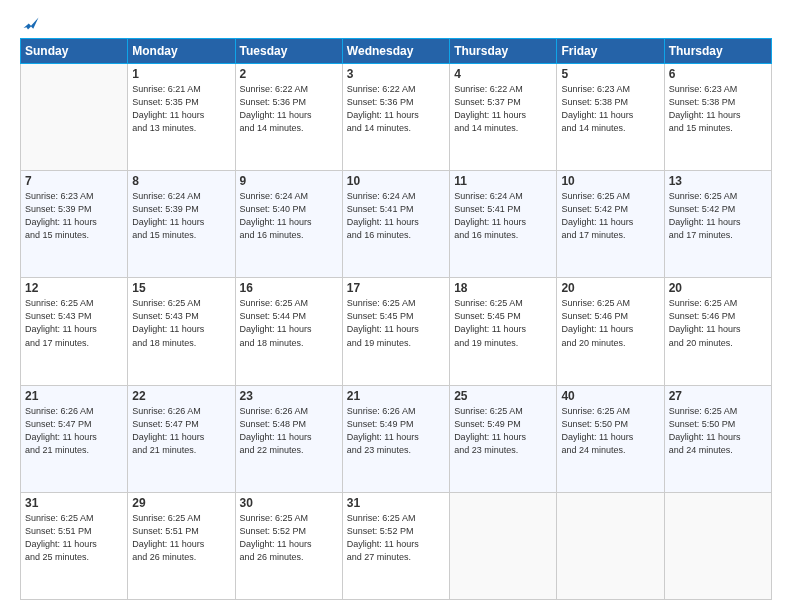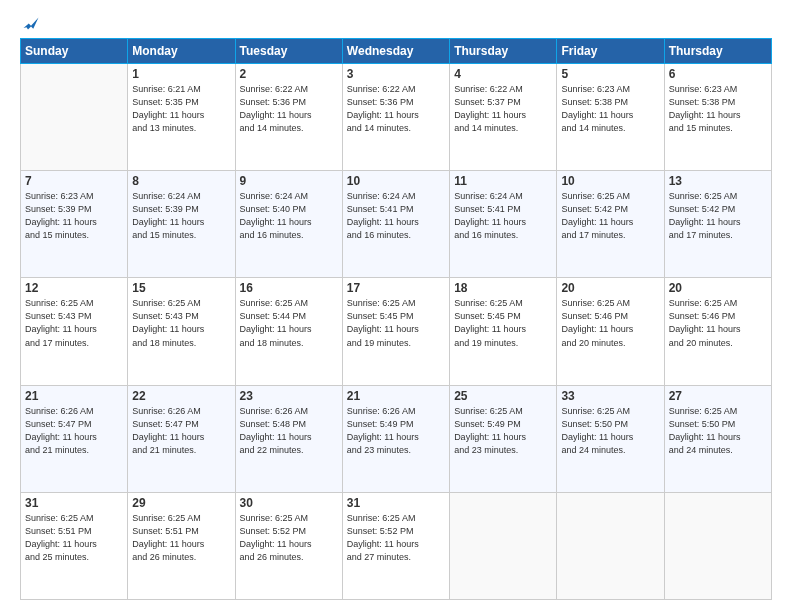--- a/index.html
+++ b/index.html
@@ -307,21 +307,21 @@
 and 23 minutes.</div>
           </td>
           <td>
             <span class="day-num">25</span>
             <div class="day-info" style="white-space: pre-line;">Sunrise: 6:25 AM
 Sunset: 5:49 PM
 Daylight: 11 hours
 and 23 minutes.</div>
           </td>
           <td>
-            <span class="day-num">33</span>
+            <span class="day-num">40</span>
             <div class="day-info" style="white-space: pre-line;">Sunrise: 6:25 AM
 Sunset: 5:50 PM
 Daylight: 11 hours
 and 24 minutes.</div>
           </td>
           <td>
             <span class="day-num">27</span>
             <div class="day-info" style="white-space: pre-line;">Sunrise: 6:25 AM
 Sunset: 5:50 PM
 Daylight: 11 hours

